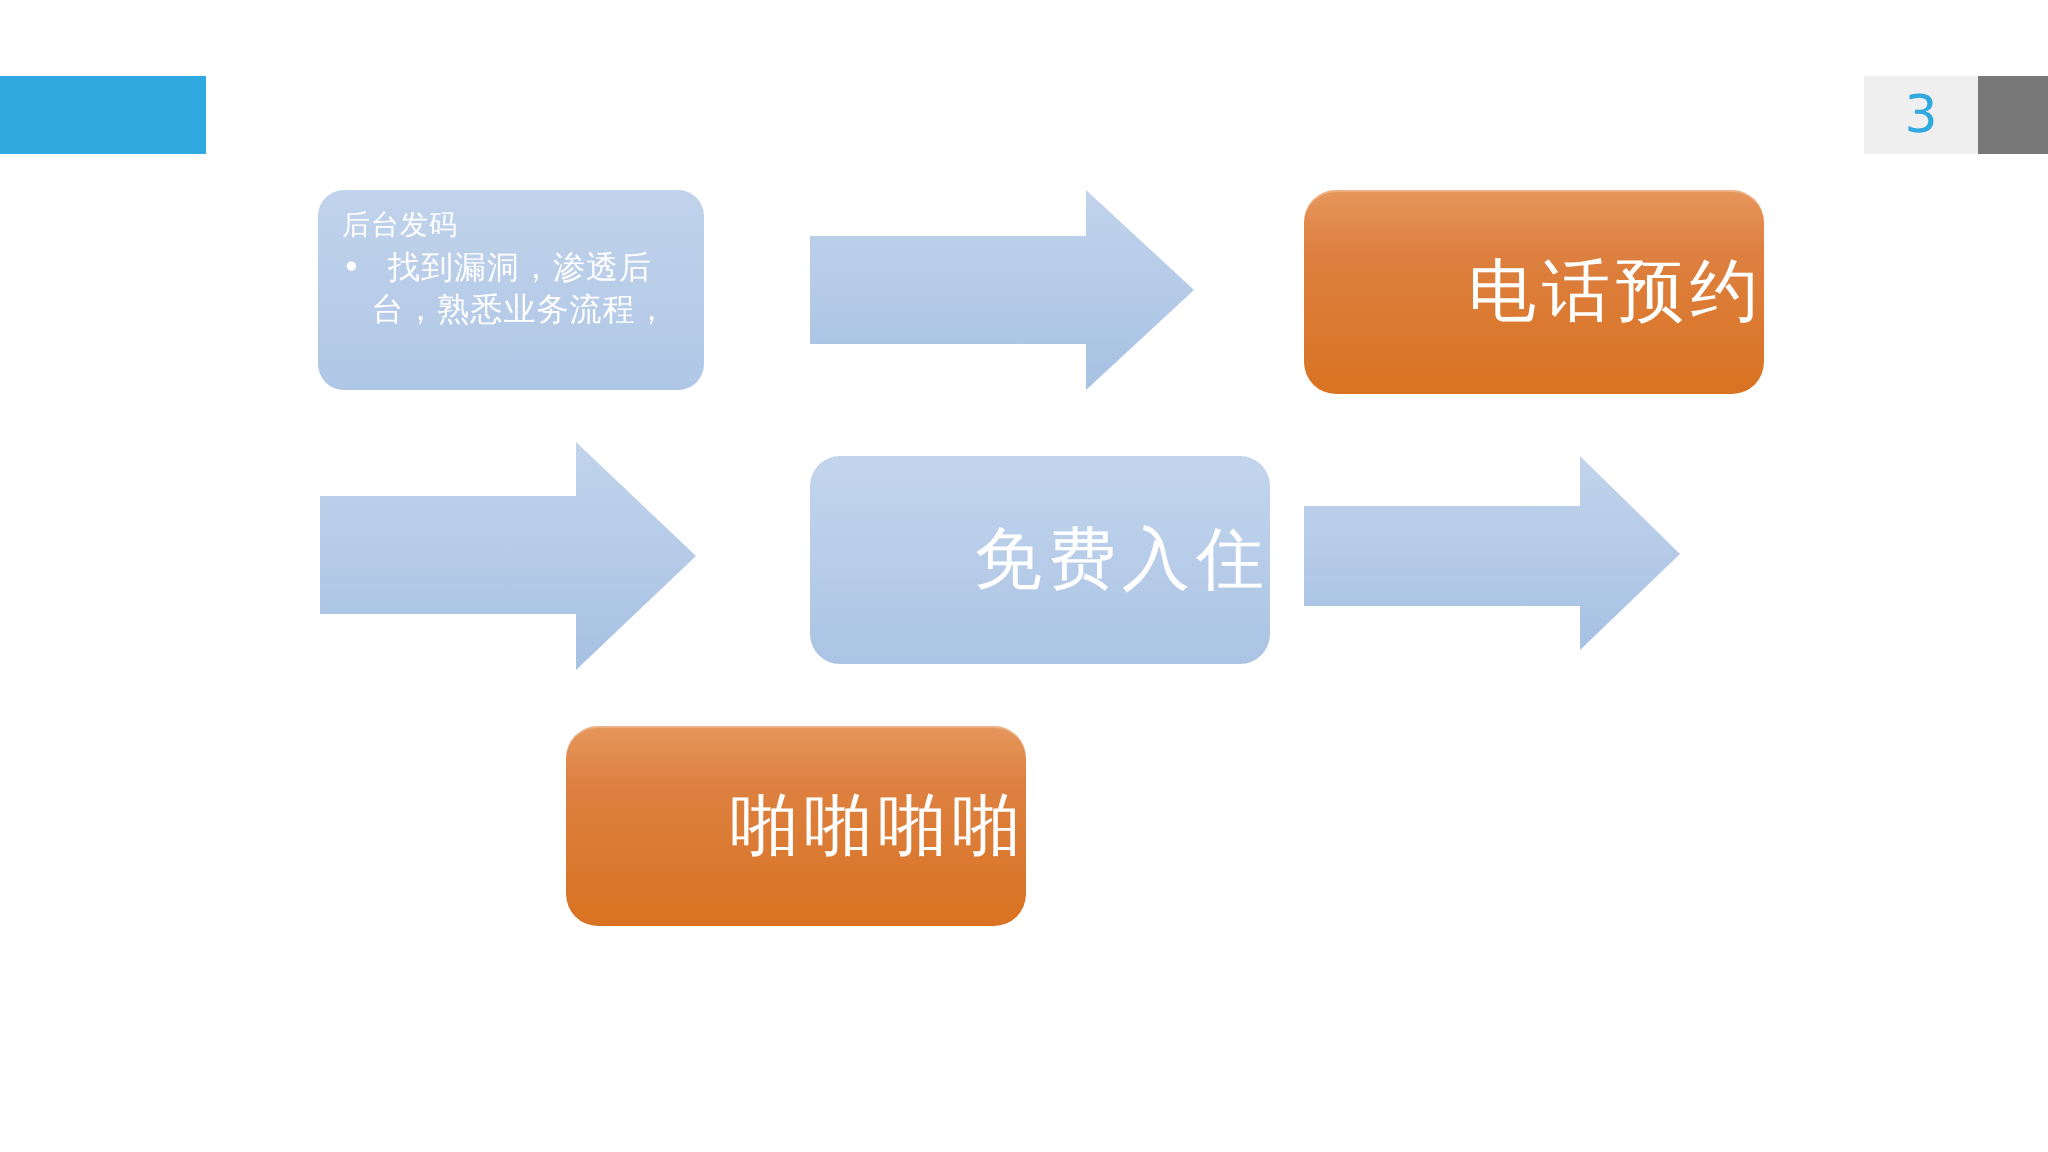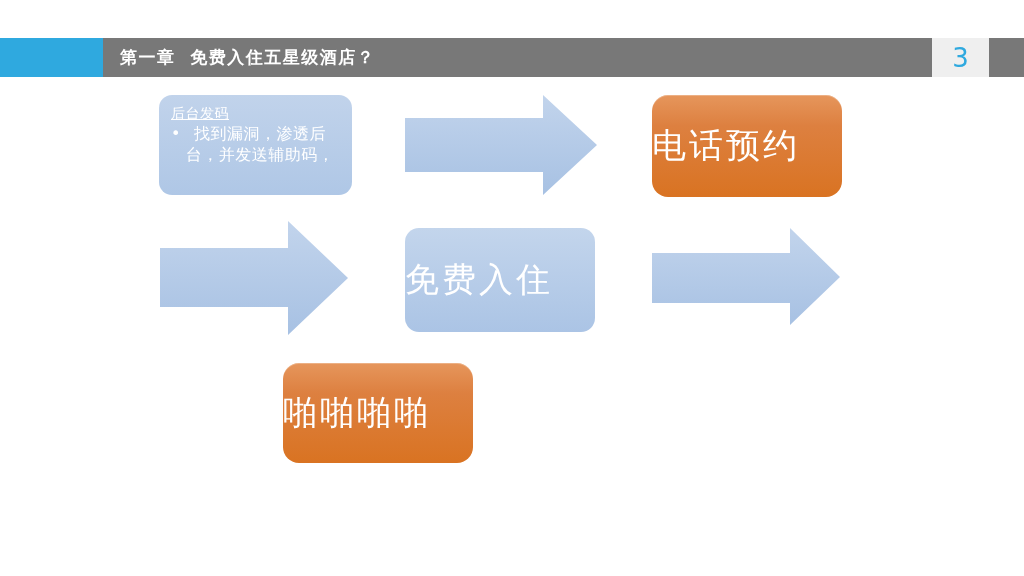--- a/index.html
+++ b/index.html
@@ -60,80 +60,77 @@
     border-radius: 13px;
     background: linear-gradient(180deg, #C1D3EB 0%, #AFC7E6 100%);
     color: #ffffff;
     padding: 9px 12px;
     overflow: hidden;
   }
   .callout-title {
     font-size: 14px;
     line-height: 18px;
     letter-spacing: 0.5px;
-    text-decoration: underline;
   }
   .callout-body {
     position: relative;
     margin: 1px 0 0 0;
     padding-left: 9px;
     font-size: 16px;
     line-height: 21px;
     letter-spacing: 0.5px;
   }
   .callout-bullet {
     position: absolute; left: 0; top: 0;
   }
   .callout-line { display: block; white-space: pre; text-align: center; }
 
   
   .arrow { position: absolute; }
 
   
   .node {
     position: absolute;
-    display: flex; align-items: center; justify-content: flex-start;
+    display: flex; align-items: center; justify-content: flex-end;
     color: #ffffff;
     font-size: 34px;
     letter-spacing: 3px;
     white-space: nowrap;
+    padding-left: 40px;
   }
   .node-orange {
     background: linear-gradient(180deg, #E6965C 0%, #DD8040 30%, #D97322 100%);
     border-radius: 16px;
     box-shadow: inset 0 1px 0 rgba(255,255,255,0.25);
   }
   .node-blue {
     background: linear-gradient(180deg, #C3D5EC 0%, #ABC4E5 100%);
     border-radius: 14px;
   }
   .node-phone  { left: 652px; top: 95px;  width: 190px; height: 102px; }
-  .node-free   { left: 405px; top: 228px; width: 190px; height: 104px; }
+  .node-free   { left: 405px; top: 228px; width: 190px; height: 104px; border-radius: 15px; }
   .node-papapa { left: 283px; top: 363px; width: 190px; height: 100px; }
 </style>
 </head>
 <body>
 
 <div class="slide">
 
   <div class="header-accent"></div>
-  <div class="header-bar">
-    <span class="header-title">第一章  免费入住五星级酒店？</span>
-  </div>
   <div class="page-badge">
     <span>3</span>
   </div>
   <div class="header-tail"></div>
 
   <div class="callout">
     <div class="callout-title">后台发码</div>
     <div class="callout-body">
       <span class="callout-bullet">•</span>
       <span class="callout-line">找到漏洞，渗透后</span>
-      <span class="callout-line">台，并发送辅助码，</span>
+      <span class="callout-line">台，熟悉业务流程，</span>
     </div>
   </div>
 
   <svg class="arrow" style="left:405px; top:95px;" width="192" height="100">
     <defs>
       <linearGradient id="arrowGradA" x1="0" y1="0" x2="0" y2="1">
         <stop offset="0" stop-color="#C2D4EC"></stop>
         <stop offset="1" stop-color="#A7C1E3"></stop>
       </linearGradient>
     </defs>

